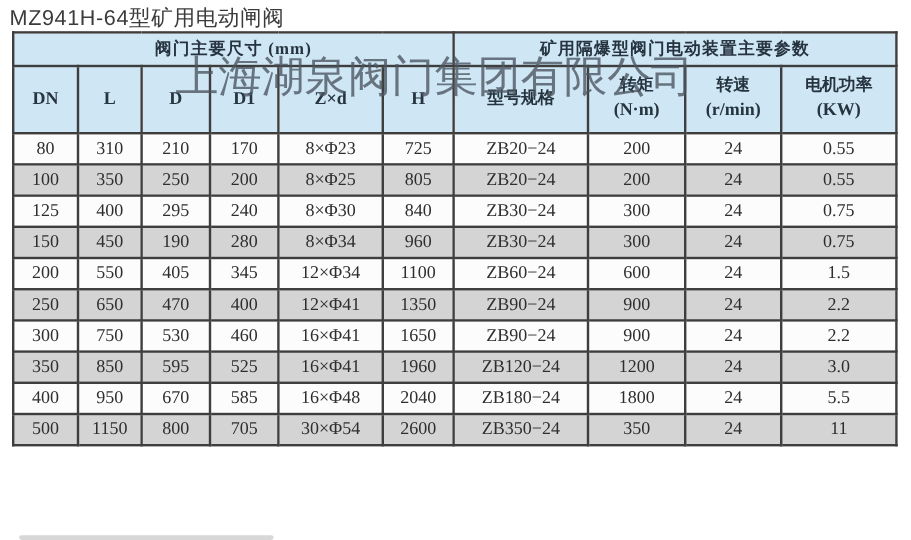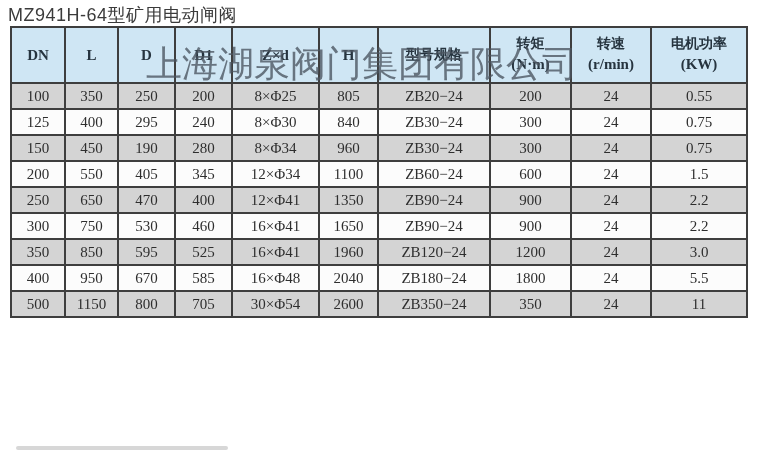--- a/index.html
+++ b/index.html
@@ -67,20 +67,24 @@
       <col style="width: 57px;">
       <col style="width: 57px;">
       <col style="width: 87px;">
       <col style="width: 59px;">
       <col style="width: 112px;">
       <col style="width: 81px;">
       <col style="width: 80px;">
       <col style="width: 96px;">
     </colgroup>
   <thead>
+    <tr class="group-row">
+      <th colspan="6">阀门主要尺寸 (mm)</th>
+      <th colspan="4">矿用隔爆型阀门电动装置主要参数</th>
+    </tr>
     <tr class="sub-row" id="subheader-row">
         <th>
           <div class="latin">DN</div>
         </th>
         <th>
           <div class="latin">L</div>
         </th>
         <th>
           <div class="latin">D</div>
         </th>
@@ -104,20 +108,32 @@
           <div>转速</div>
           <div class="latin">(r/min)</div>
         </th>
         <th>
           <div>电机功率</div>
           <div class="latin">(KW)</div>
         </th>
       </tr>
   </thead>
   <tbody id="table-body">
+      <tr>
+        <td>80</td>
+        <td>310</td>
+        <td>210</td>
+        <td>170</td>
+        <td>8×Φ23</td>
+        <td>725</td>
+        <td>ZB20−24</td>
+        <td>200</td>
+        <td>24</td>
+        <td>0.55</td>
+      </tr>
       <tr class="alt">
         <td>100</td>
         <td>350</td>
         <td>250</td>
         <td>200</td>
         <td>8×Φ25</td>
         <td>805</td>
         <td>ZB20−24</td>
         <td>200</td>
         <td>24</td>

